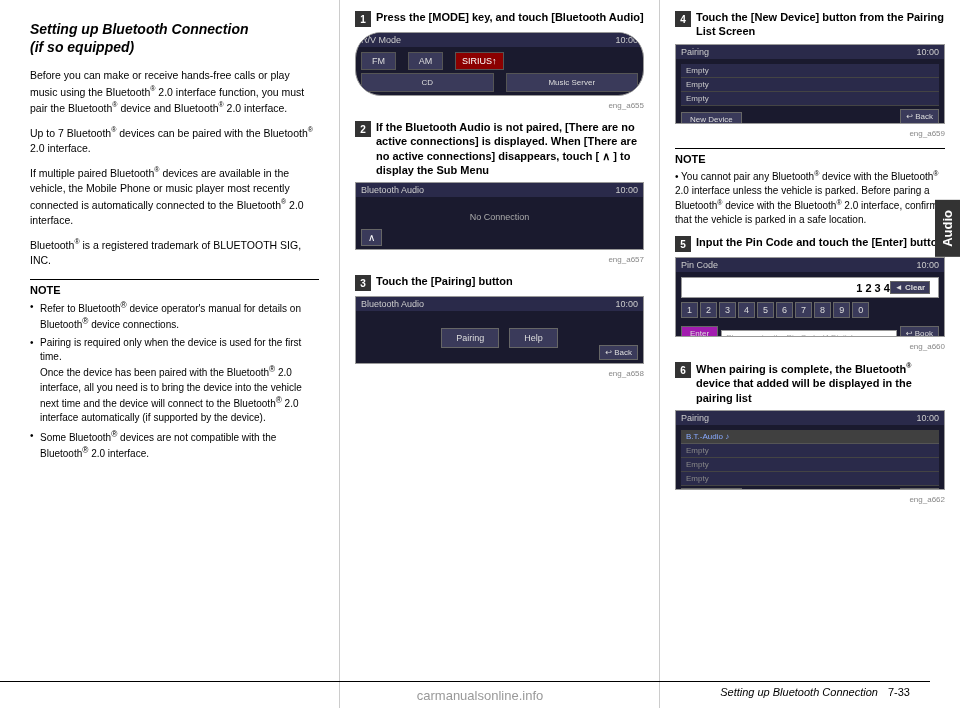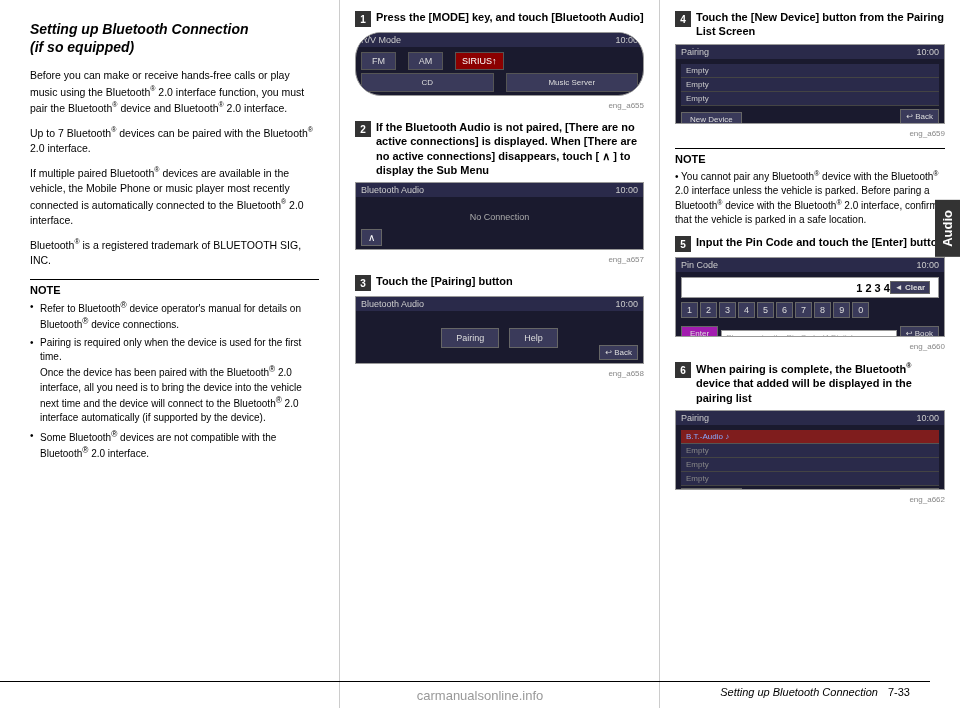--- a/index.html
+++ b/index.html
@@ -363,21 +363,21 @@
       padding: 2px 5px;
       border: 1px solid #666;
     }
 
     
     .screen6 {
       height: 80px;
     }
 
     .screen6 .bt-item {
-      background: #7f1d1d;
+      background: #404040;
       color: #8af;
       font-size: 8px;
       padding: 2px 5px;
       border-bottom: 1px solid #555;
     }
 
     .screen6 .note-item {
       background: #2a2a4a;
       color: #888;
       font-size: 8px;

